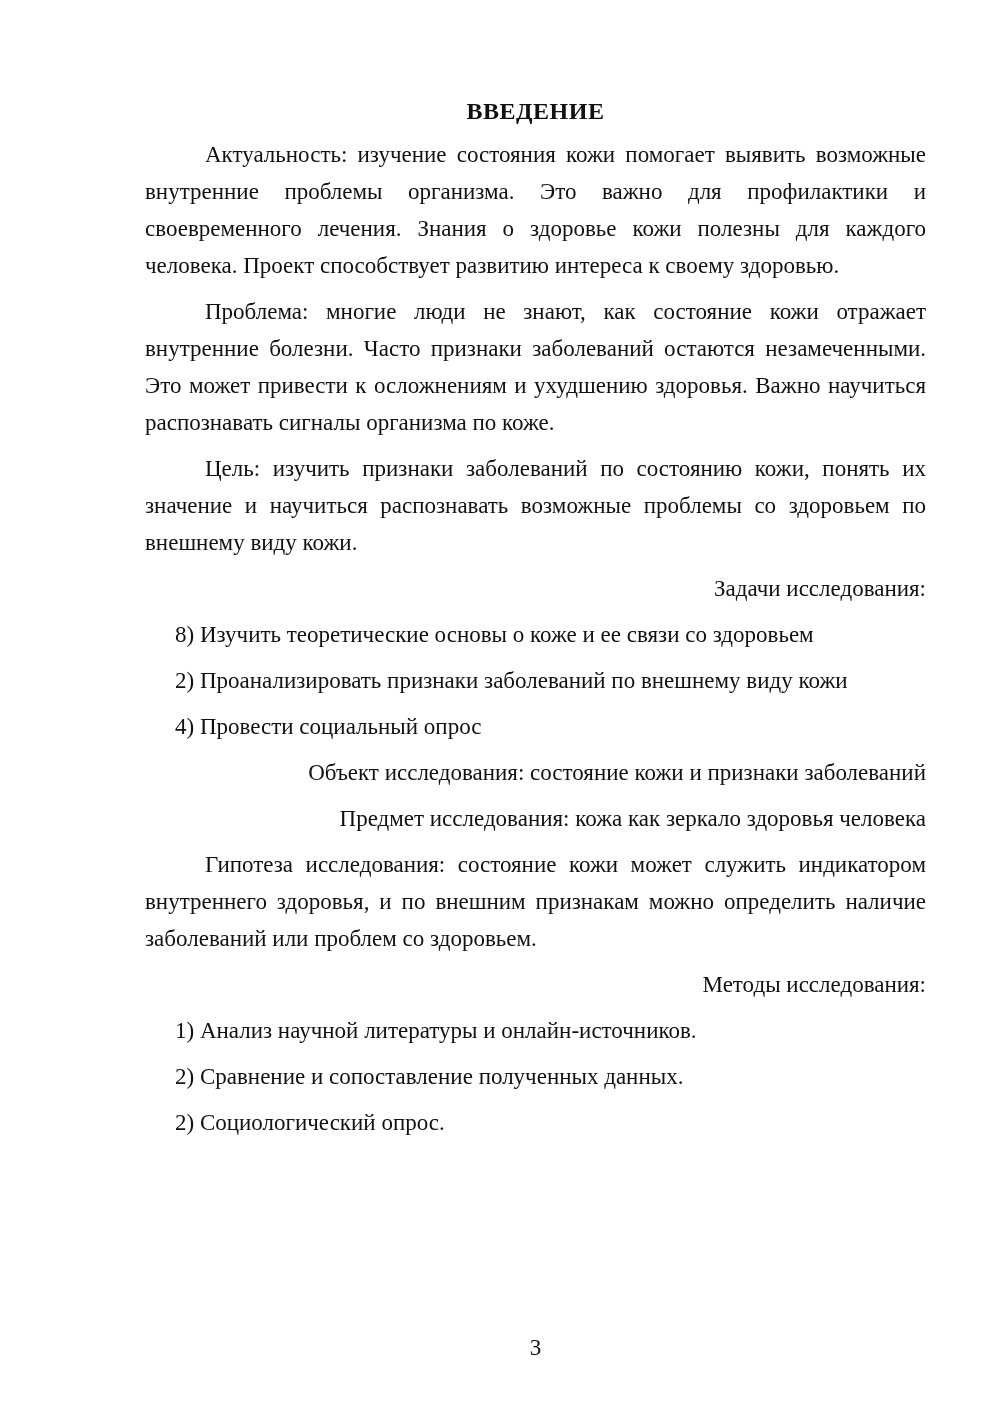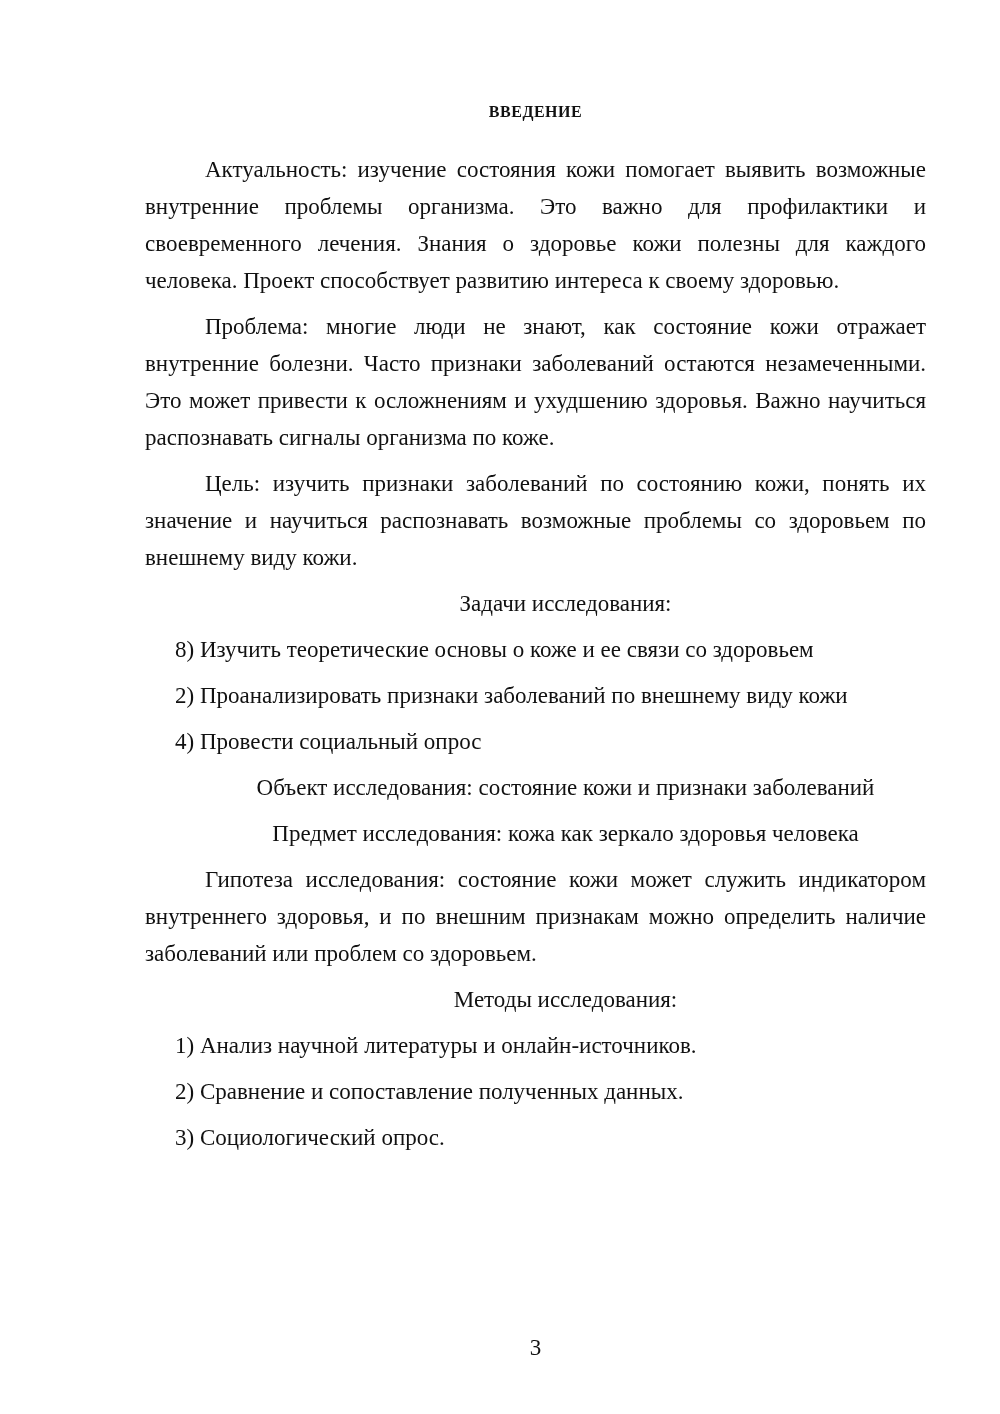--- a/index.html
+++ b/index.html
@@ -19,33 +19,33 @@
     box-sizing: border-box;
     overflow: hidden;
   }
   .content {
     position: absolute;
     top: 93px;
     left: 145px;
     right: 74px;
   }
   .doc-title {
-    font-size: 16px;
+    font-size: 24px;
     font-weight: bold;
     text-align: center;
-    margin: 0 0 21px 0;
+    margin: 0 0 6px 0;
     letter-spacing: 0.5px;
   }
   .para {
     margin: 4px 0 9px 0;
     text-align: justify;
     text-indent: 60px;
   }
   .para.single {
-    text-align: center;
+    text-align: right;
   }
   .list-item {
     margin: 0 0 9px 0;
     padding-left: 30px;
     text-align: justify;
   }
   .page-number {
     position: absolute;
     left: 145px;
     right: 74px;
@@ -77,18 +77,18 @@
     <p class="para single">Объект исследования: состояние кожи и признаки заболеваний</p>
 
     <p class="para single">Предмет исследования: кожа как зеркало здоровья человека</p>
 
     <p class="para">Гипотеза исследования: состояние кожи может служить индикатором внутреннего здоровья, и по внешним признакам можно определить наличие заболеваний или проблем со здоровьем.</p>
 
     <p class="para single">Методы исследования:</p>
 
     <div class="list-item">1) Анализ научной литературы и онлайн-источников.</div>
     <div class="list-item">2) Сравнение и сопоставление полученных данных.</div>
-    <div class="list-item">3) Социологический опрос.</div>
+    <div class="list-item">2) Социологический опрос.</div>
 
   </div>
 
   <div class="page-number">3</div>
 </div>
 
 </body></html>

